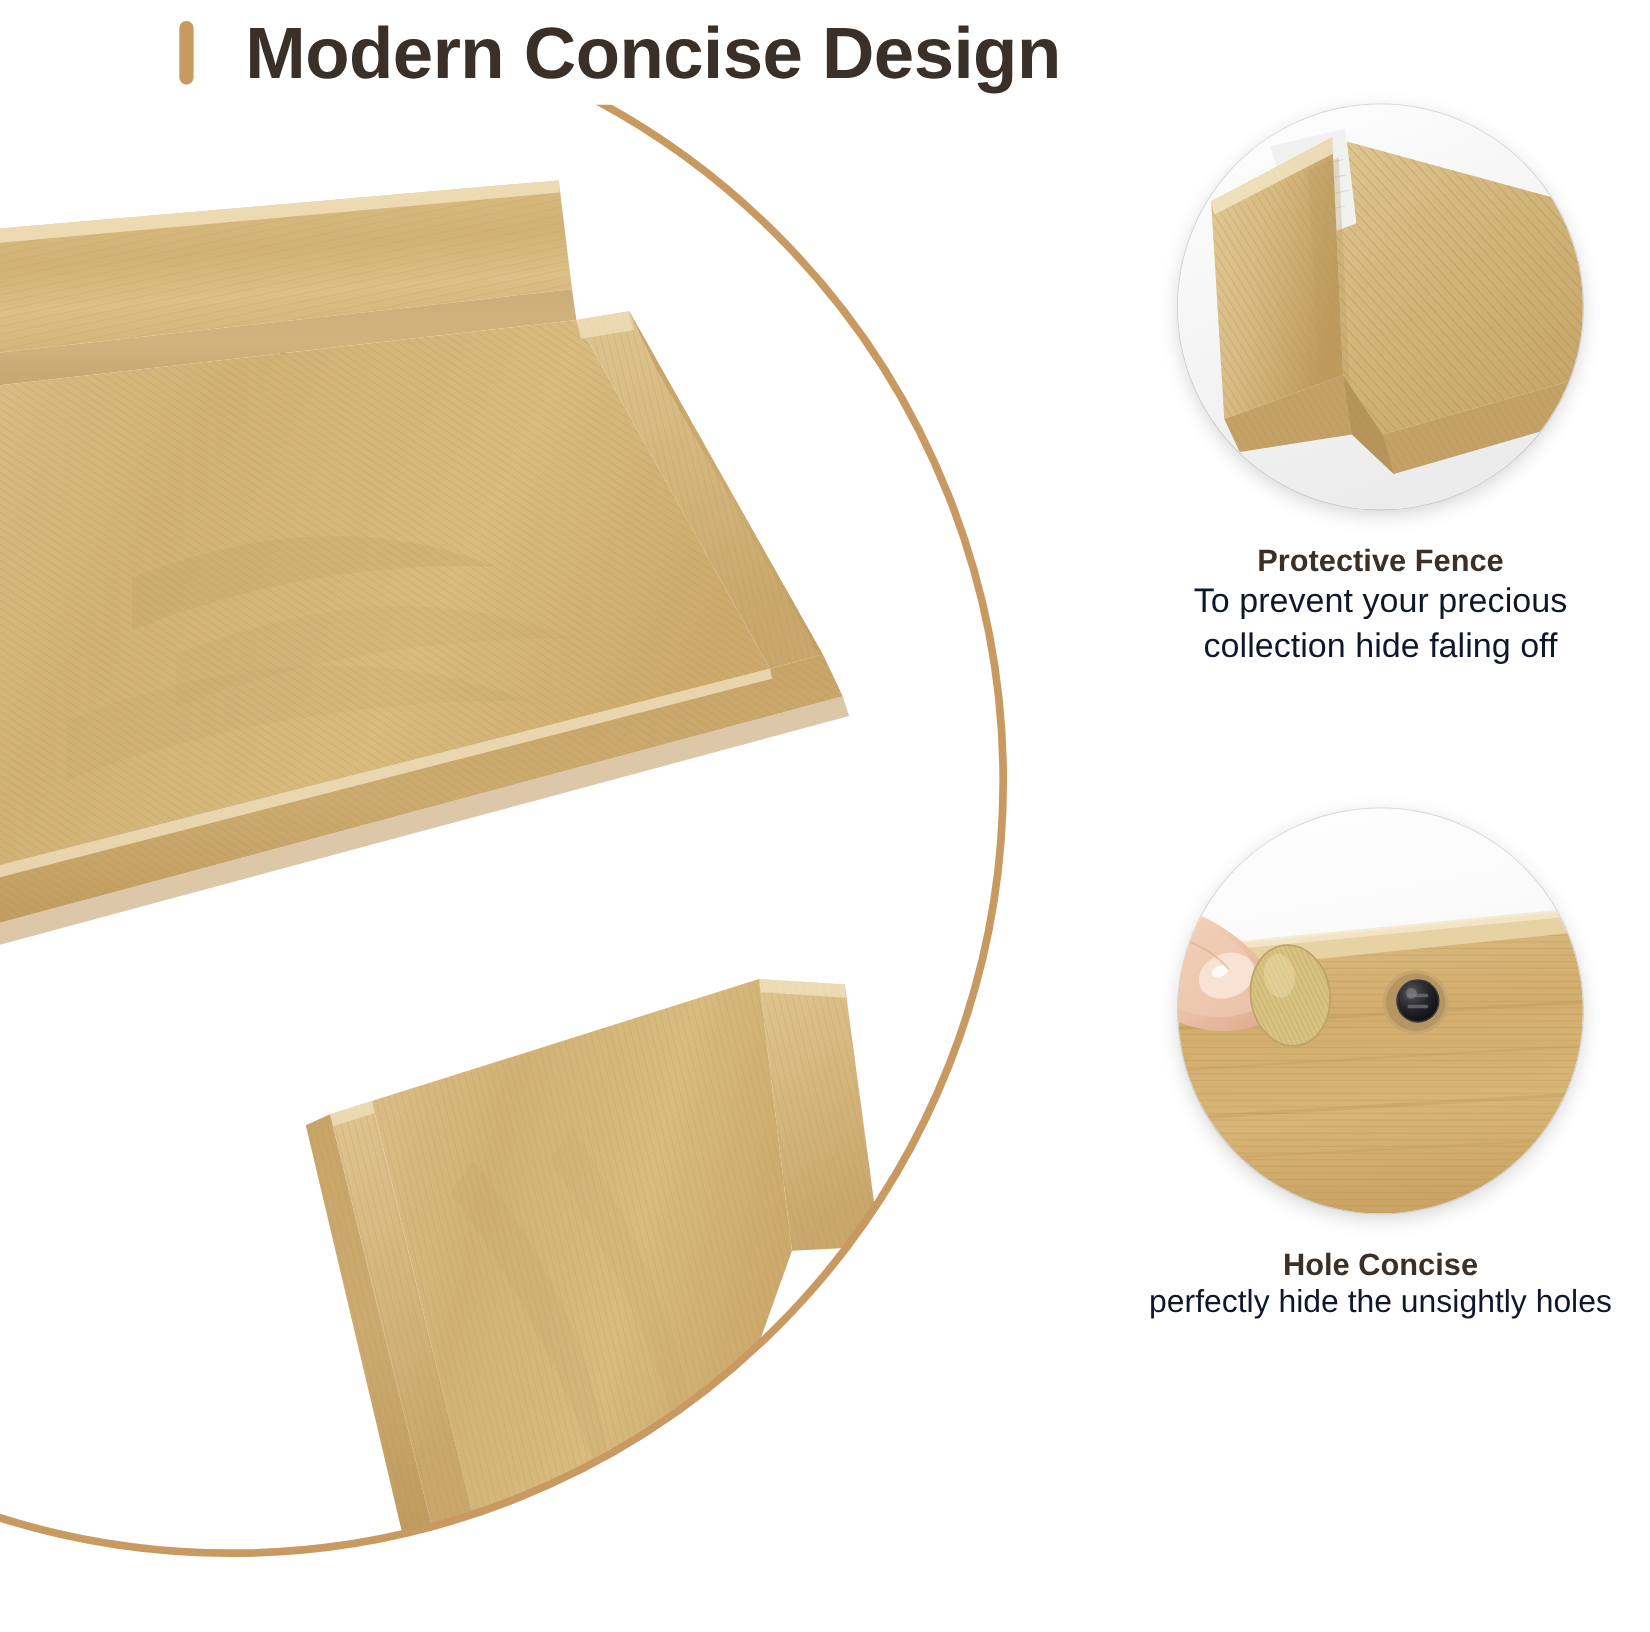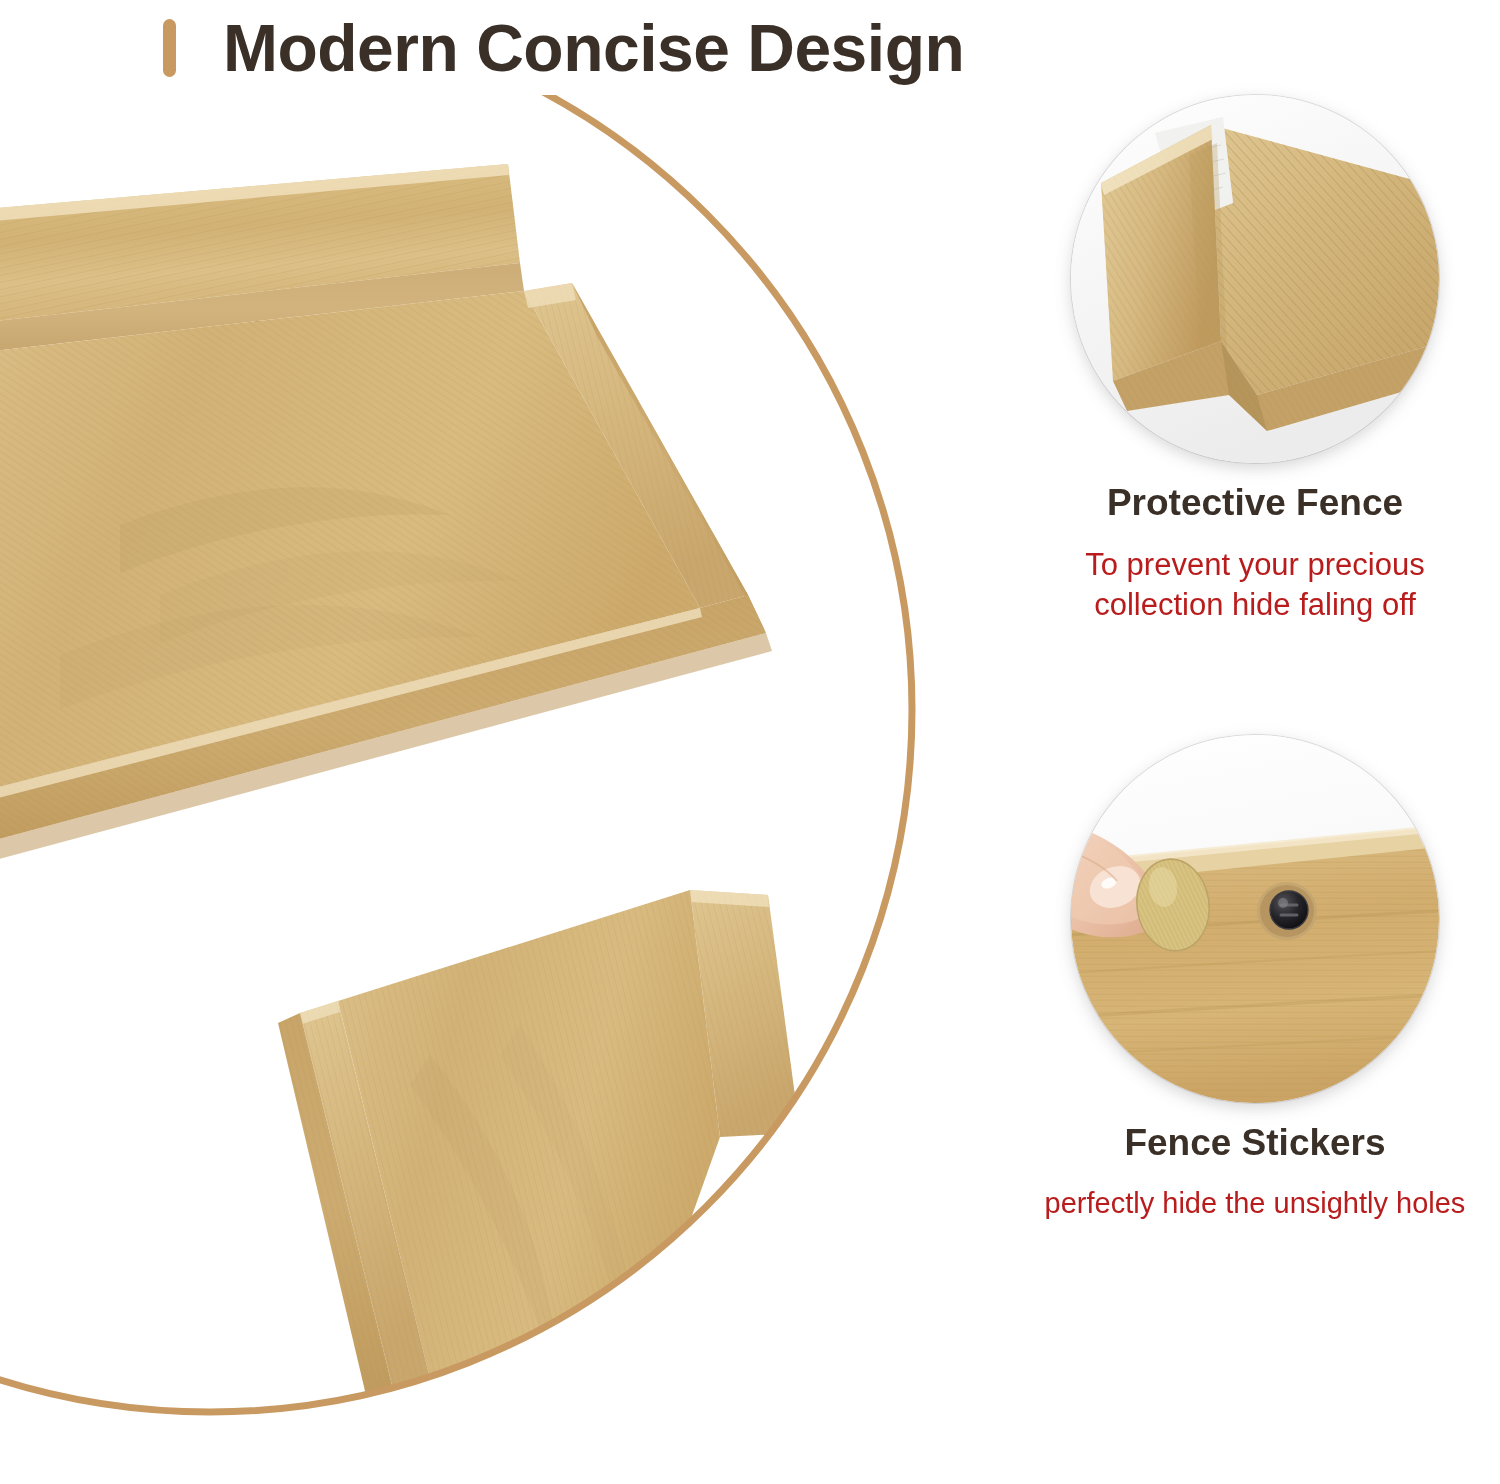--- a/index.html
+++ b/index.html
@@ -45,27 +45,27 @@
   .circle-wrap {
     width:368px; height:368px; border-radius:50%;
     position:relative; overflow:hidden; background:#ffffff;
     box-shadow:0 5px 16px rgba(120,120,125,.30),
                0 0 0 1px rgba(170,170,175,.35);
     flex:0 0 auto;
   }
   .circle-wrap svg { position:absolute; left:0; top:0; display:block; }
 
   .feature-heading {
-    margin-top:20px;
-    font-size:37px; font-weight:bold; color:#3a3028;
+    margin-top:32px;
+    font-size:28px; font-weight:bold; color:#3a3028;
     line-height:1.08; text-align:center; white-space:nowrap;
   }
   .feature-sub {
-    margin-top:22px;
-    font-size:31px; font-weight:400; color:#b91c1c;
+    margin-top:1px;
+    font-size:31px; font-weight:400; color:#0f172a;
     line-height:1.30; text-align:center;
   }
   .feature-sub.small { font-size:29px; }
   .feature-sub span { display:block; }
 </style>
 </head>
 <body>
 
 <div id="header">
   <div id="accent-bar"></div>
@@ -336,17 +336,17 @@
       <g>
         <ellipse cx="216" cy="176" rx="30" ry="29" fill="#c3a571" opacity="0.85"></ellipse>
         <ellipse cx="216" cy="176" rx="27" ry="26" fill="#b5945e" opacity="0.9"></ellipse>
         <circle cx="218" cy="175" r="19" fill="url(#f2screw)"></circle>
         <circle cx="218" cy="175" r="19" fill="none" stroke="#3a3a3e" stroke-width="1.4"></circle>
         <path d="M 210,170 L 226,170 M 210,180 L 226,180" stroke="#6a6a70" stroke-width="3" stroke-linecap="round" opacity="0.85"></path>
         <circle cx="212" cy="168" r="5" fill="#8a8a90" opacity="0.55"></circle>
       </g>
     </svg>
   </div>
-  <div class="feature-heading">Fence Stickers</div>
+  <div class="feature-heading">Hole Concise</div>
   <div class="feature-sub small">
     <span>perfectly hide the unsightly holes</span>
   </div>
 </div>
 
 </body></html>

